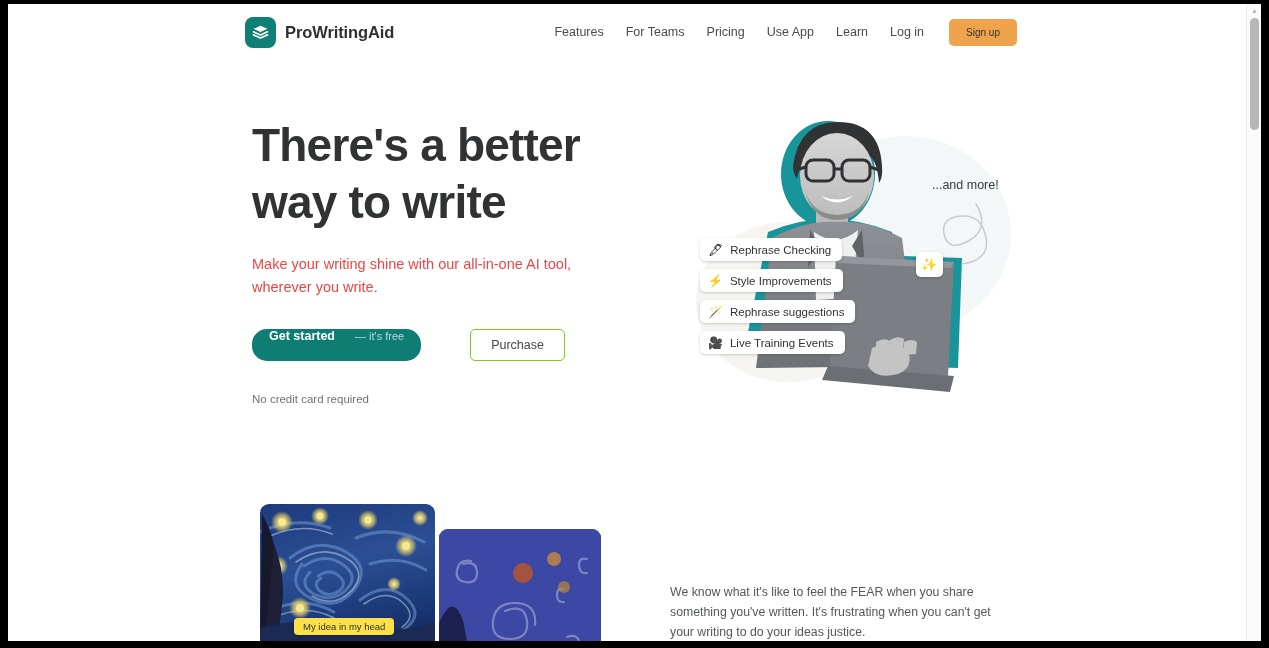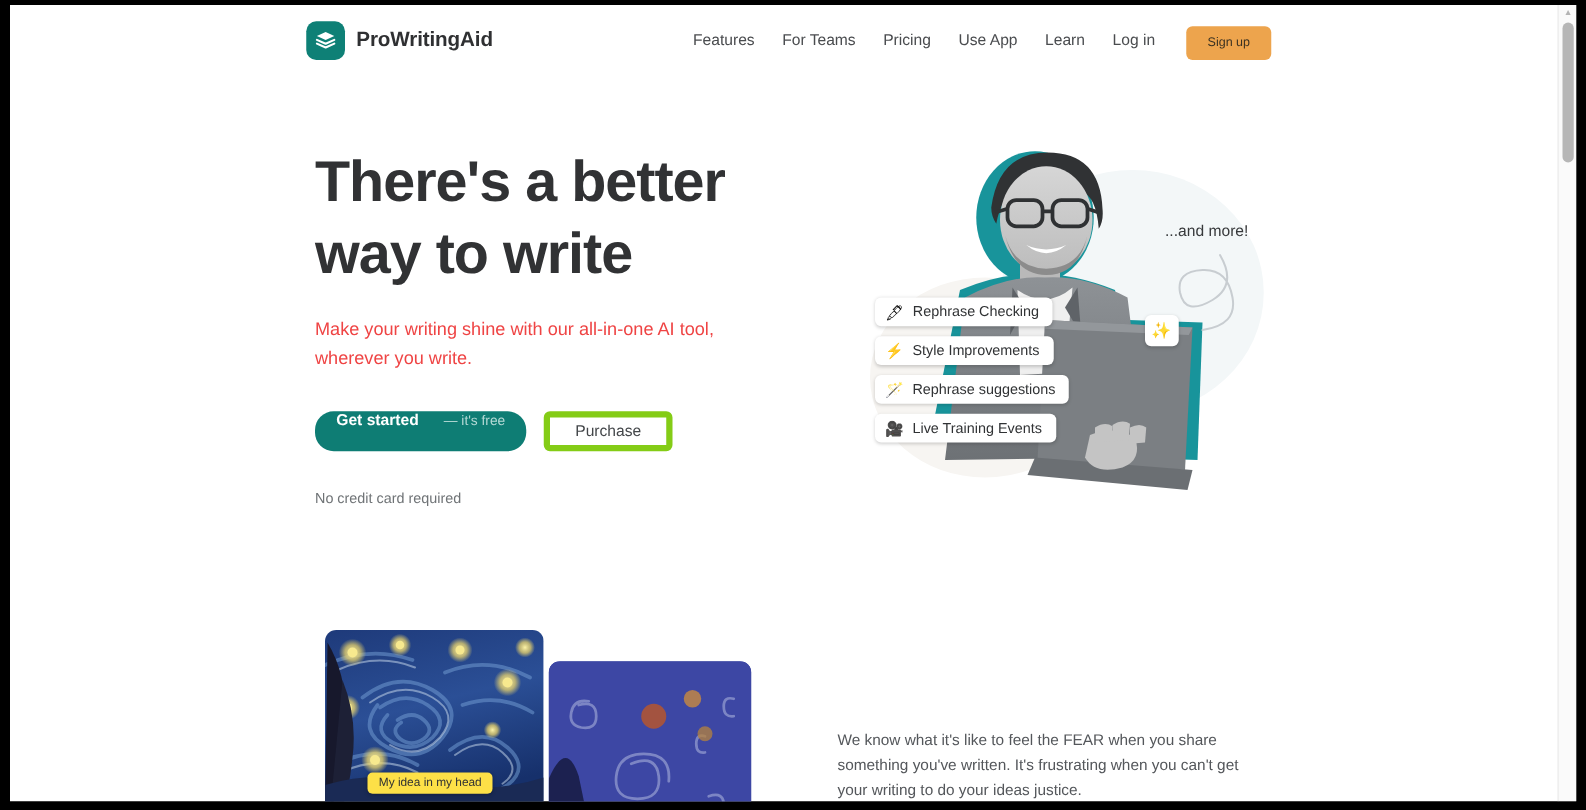--- a/index.html
+++ b/index.html
@@ -99,21 +99,21 @@
     color: #2f3032;
     letter-spacing: -0.1px;
     white-space: nowrap;
   }
 
   #nav {
     position: absolute;
     right: 229px;
     top: 12px;
     display: flex;
-    align-items: flex-end;
+    align-items: center;
     gap: 0px;
   }
   .nav-link {
     font-size: 12.5px;
     color: #4a4c4f;
     text-decoration: none;
     padding: 5px 11px;
     white-space: nowrap;
     line-height: 22px;
   }
@@ -173,28 +173,29 @@
     color: #ffffff;
     font-size: 12.5px;
     font-weight: bold;
   }
   #get-started-note {
     color: #b5dad6;
     font-size: 11px;
   }
   #purchase-button {
     background: #ffffff;
-    border: 5px solid #84cc16;
+    border: 1px solid #84cc16;
     border-radius: 5px;
     height: 32px;
     padding: 0 20px;
     color: #44474a;
     font-size: 12.5px;
     cursor: pointer;
     font-family: "Liberation Sans", sans-serif;
+    margin-left: 35px;
   }
   #no-credit-note {
     margin-top: 32px;
     font-size: 11.5px;
     color: #6f7376;
   }
 
   
   #hero-art {
     position: absolute;

